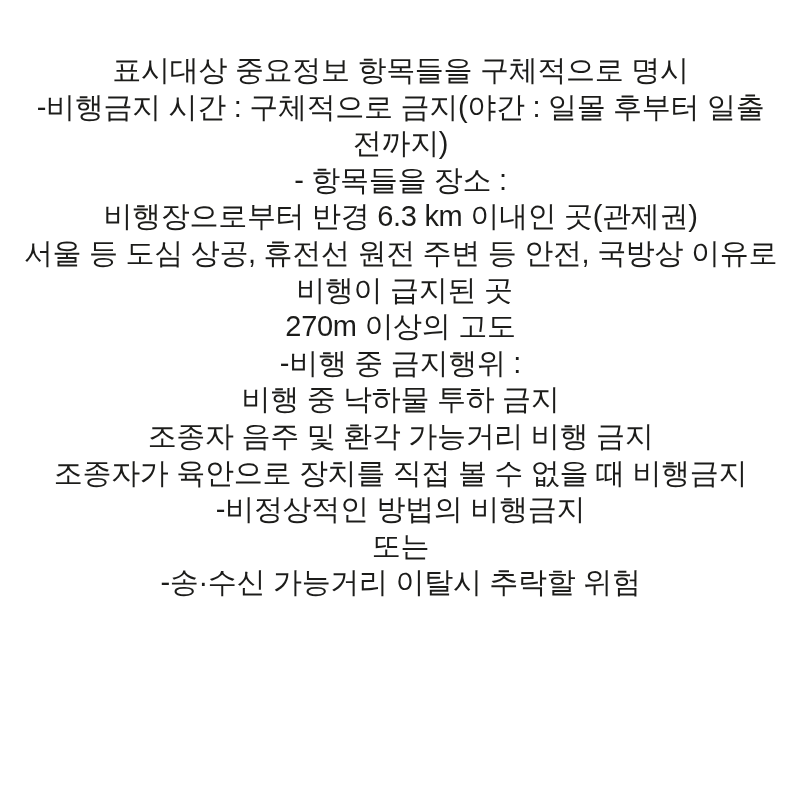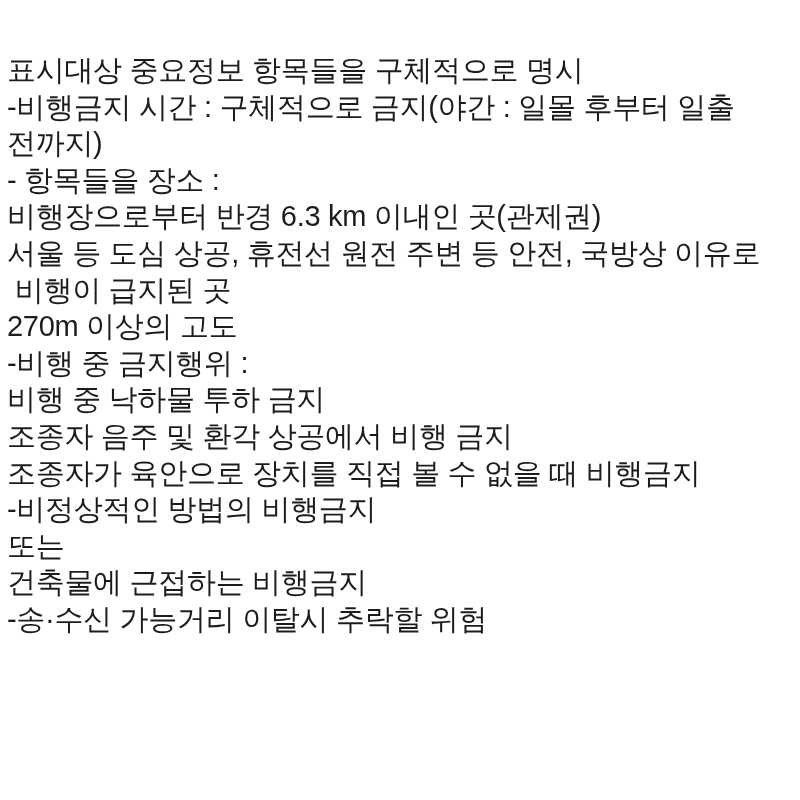--- a/index.html
+++ b/index.html
@@ -23,37 +23,37 @@
     font-family: "Liberation Sans", "DejaVu Sans", sans-serif;
     font-size: 29px;
     line-height: 36.6px;
     font-weight: 400;
     color: #1c1c1a;
     letter-spacing: -0.3px;
   }
   .text-line {
     white-space: pre-wrap;
     min-height: 36.6px;
+    text-align: center;
   }
 </style>
 </head>
 <body>
 
 <div class="page">
   <div class="text-block">
     <div class="text-line">표시대상 중요정보 항목들을 구체적으로 명시</div>
     <div class="text-line">-비행금지 시간 : 구체적으로 금지(야간 : 일몰 후부터 일출</div>
     <div class="text-line">전까지)</div>
     <div class="text-line">- 항목들을 장소 :</div>
     <div class="text-line">비행장으로부터 반경 6.3 km 이내인 곳(관제권)</div>
     <div class="text-line">서울 등 도심 상공, 휴전선 원전 주변 등 안전, 국방상 이유로</div>
     <div class="text-line"> 비행이 급지된 곳</div>
     <div class="text-line">270m 이상의 고도</div>
     <div class="text-line">-비행 중 금지행위 :</div>
     <div class="text-line">비행 중 낙하물 투하 금지</div>
-    <div class="text-line">조종자 음주 및 환각 상공에서 비행 금지</div>
+    <div class="text-line">조종자 음주 및 환각 가능거리 비행 금지</div>
     <div class="text-line">조종자가 육안으로 장치를 직접 볼 수 없을 때 비행금지</div>
     <div class="text-line">-비정상적인 방법의 비행금지</div>
     <div class="text-line">또는</div>
-    <div class="text-line">건축물에 근접하는 비행금지</div>
     <div class="text-line">-송·수신 가능거리 이탈시 추락할 위험</div>
   </div>
 </div>
 
 </body></html>

